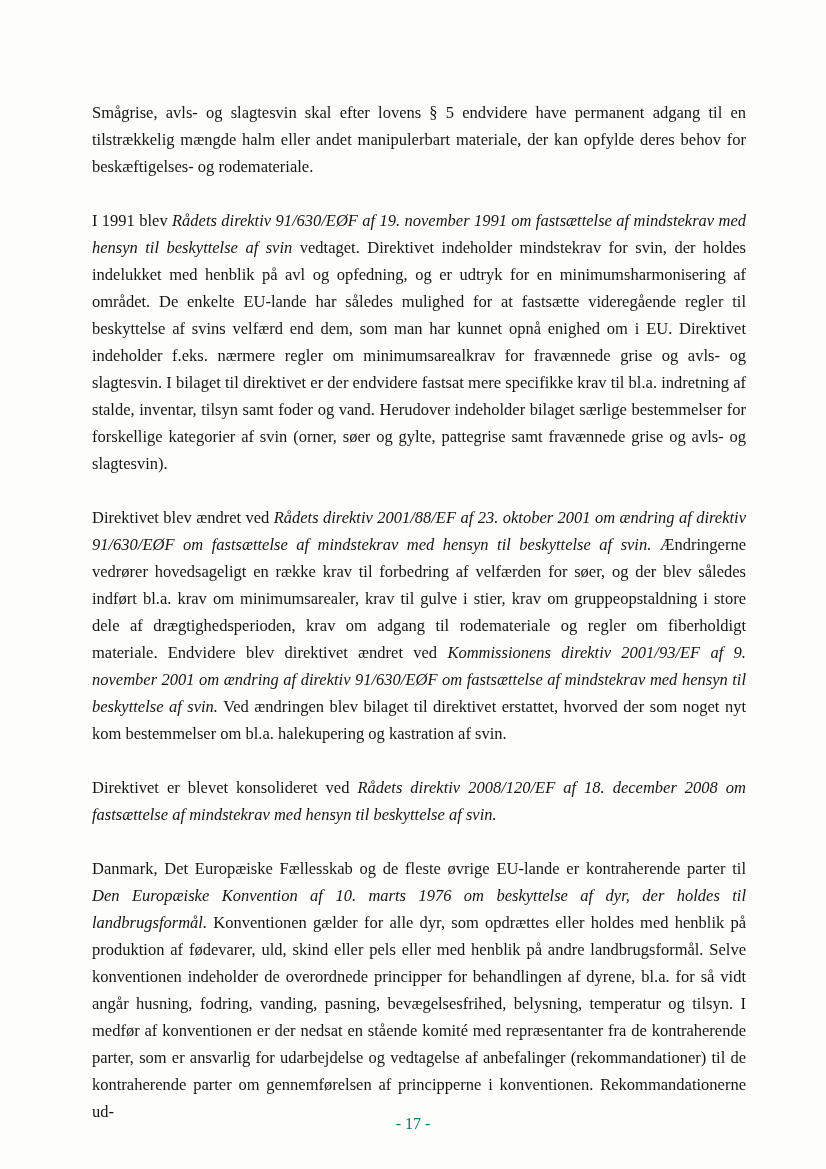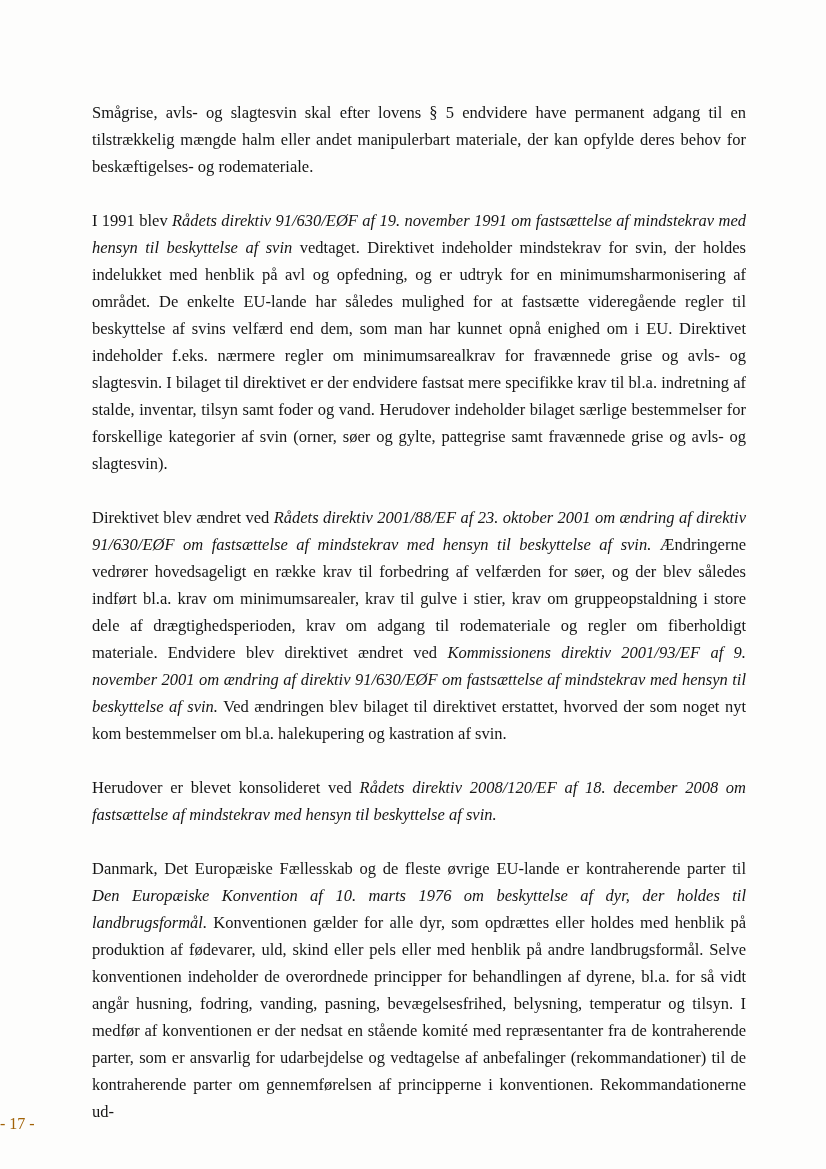--- a/index.html
+++ b/index.html
@@ -37,37 +37,38 @@
   }
   .italic {
     font-style: italic;
     margin-top: 10px;
   }
   .footer {
     position: absolute;
     left: 0;
     bottom: 36px;
     width: 100%;
+    text-align: center;
     font-size: 16px;
-    color: #a16207;
+    color: #0f766e;
   }
 </style>
 </head>
 <body>
 
 <div class="page">
   <div class="content">
 
     <p class="para"><span>Smågrise, avls- og slagtesvin skal efter lovens § 5 endvidere have permanent adgang til en tilstrækkelig mængde halm eller andet manipulerbart materiale, der kan opfylde deres behov for beskæftigelses- og rodemateriale.</span></p>
 
 
     <p class="para"><span>I 1991 blev </span><span class="italic">Rådets direktiv 91/630/EØF af 19. november 1991 om fastsættelse af mindstekrav med hensyn til beskyttelse af svin</span><span> vedtaget. Direktivet indeholder mindstekrav for svin, der holdes indelukket med henblik på avl og opfedning, og er udtryk for en minimumsharmonisering af området. De enkelte EU-lande har således mulighed for at fastsætte videregående regler til beskyttelse af svins velfærd end dem, som man har kunnet opnå enighed om i EU. Direktivet indeholder f.eks. nærmere regler om minimumsarealkrav for fravænnede grise og avls- og slagtesvin. I bilaget til direktivet er der endvidere fastsat mere specifikke krav til bl.a. indretning af stalde, inventar, tilsyn samt foder og vand. Herudover indeholder bilaget særlige bestemmelser for forskellige kategorier af svin (orner, søer og gylte, pattegrise samt fravænnede grise og avls- og slagtesvin).</span></p>
 
     <p class="para"><span>Direktivet blev ændret ved </span><span class="italic">Rådets direktiv 2001/88/EF af 23. oktober 2001 om ændring af direktiv 91/630/EØF om fastsættelse af mindstekrav med hensyn til beskyttelse af svin.</span><span> Ændringerne vedrører hovedsageligt en række krav til forbedring af velfærden for søer, og der blev således indført bl.a. krav om minimumsarealer, krav til gulve i stier, krav om gruppeopstaldning i store dele af drægtighedsperioden, krav om adgang til rodemateriale og regler om fiberholdigt materiale. Endvidere blev direktivet ændret ved </span><span class="italic">Kommissionens direktiv 2001/93/EF af 9. november 2001 om ændring af direktiv 91/630/EØF om fastsættelse af mindstekrav med hensyn til beskyttelse af svin.</span><span> Ved ændringen blev bilaget til direktivet erstattet, hvorved der som noget nyt kom bestemmelser om bl.a. halekupering og kastration af svin.</span></p>
 
-    <p class="para"><span>Herudover er blevet konsolideret ved </span><span class="italic">Rådets direktiv 2008/120/EF af 18. december 2008 om fastsættelse af mindstekrav med hensyn til beskyttelse af svin.</span></p>
+    <p class="para"><span>Direktivet er blevet konsolideret ved </span><span class="italic">Rådets direktiv 2008/120/EF af 18. december 2008 om fastsættelse af mindstekrav med hensyn til beskyttelse af svin.</span></p>
 
     <p class="para"><span>Danmark, Det Europæiske Fællesskab og de fleste øvrige EU-lande er kontraherende parter til </span><span class="italic">Den Europæiske Konvention af 10. marts 1976 om beskyttelse af dyr, der holdes til landbrugsformål.</span><span> Konventionen gælder for alle dyr, som opdrættes eller holdes med henblik på produktion af fødevarer, uld, skind eller pels eller med henblik på andre landbrugsformål. Selve konventionen indeholder de overordnede principper for behandlingen af dyrene, bl.a. for så vidt angår husning, fodring, vanding, pasning, bevægelsesfrihed, belysning, temperatur og tilsyn. I medfør af konventionen er der nedsat en stående komité med repræsentanter fra de kontraherende parter, som er ansvarlig for udarbejdelse og vedtagelse af anbefalinger (rekommandationer) til de kontraherende parter om gennemførelsen af principperne i konventionen. Rekommandationerne ud-</span></p>
 
   </div>
 
   <div class="footer">- 17 -</div>
 </div>
 
 </body></html>

